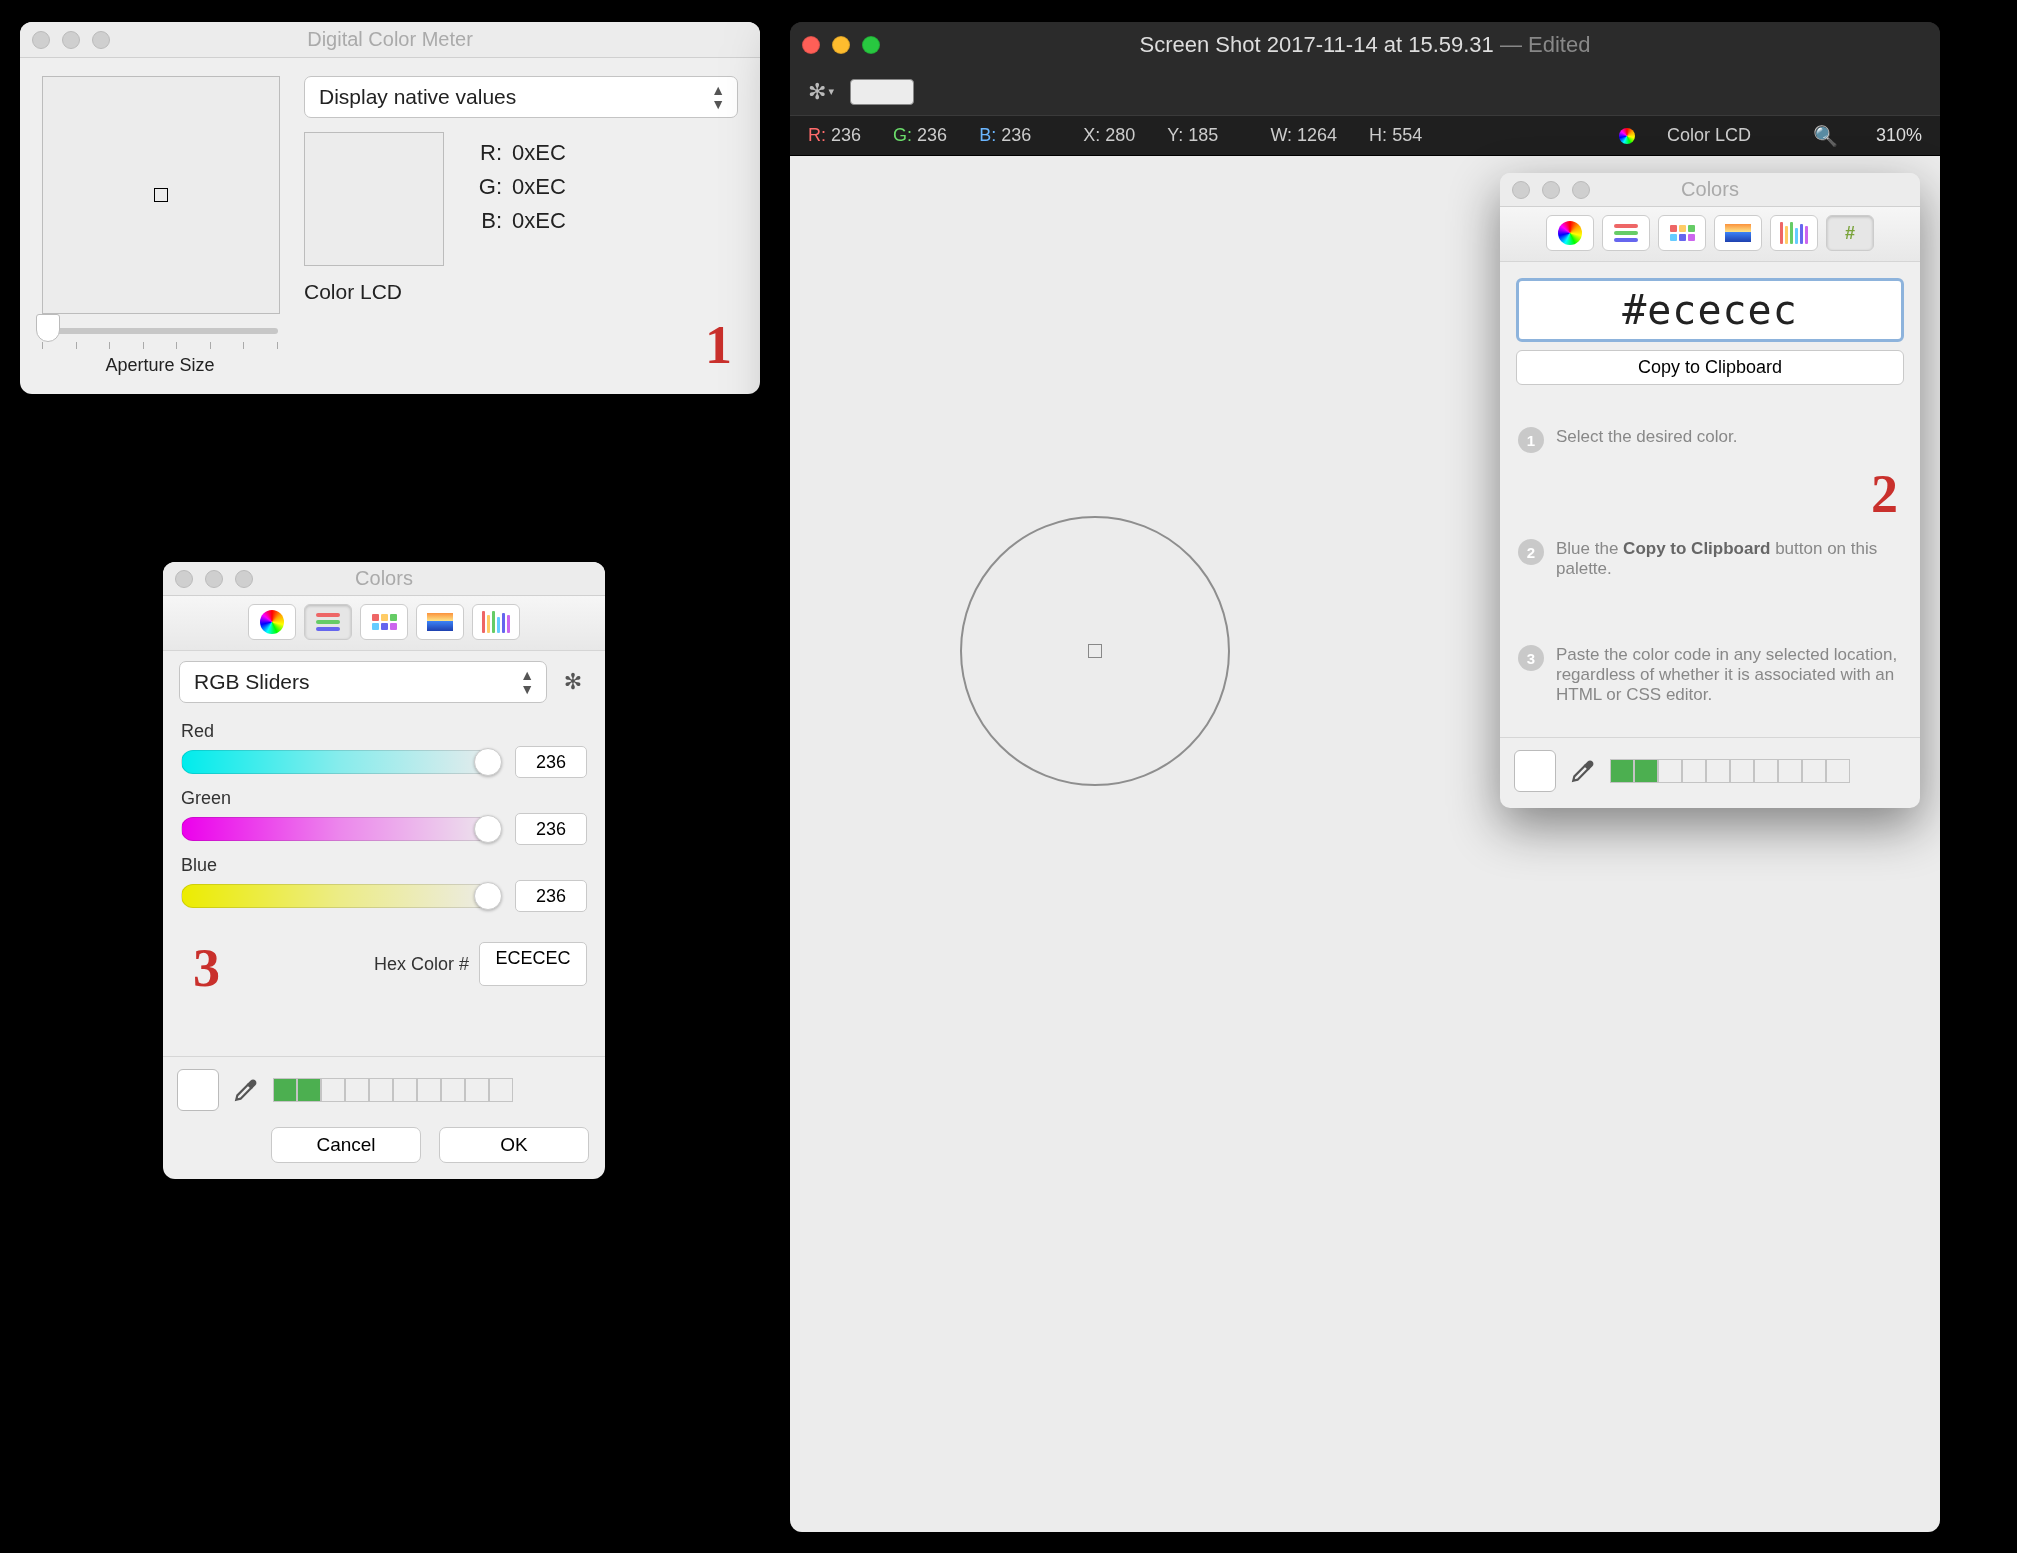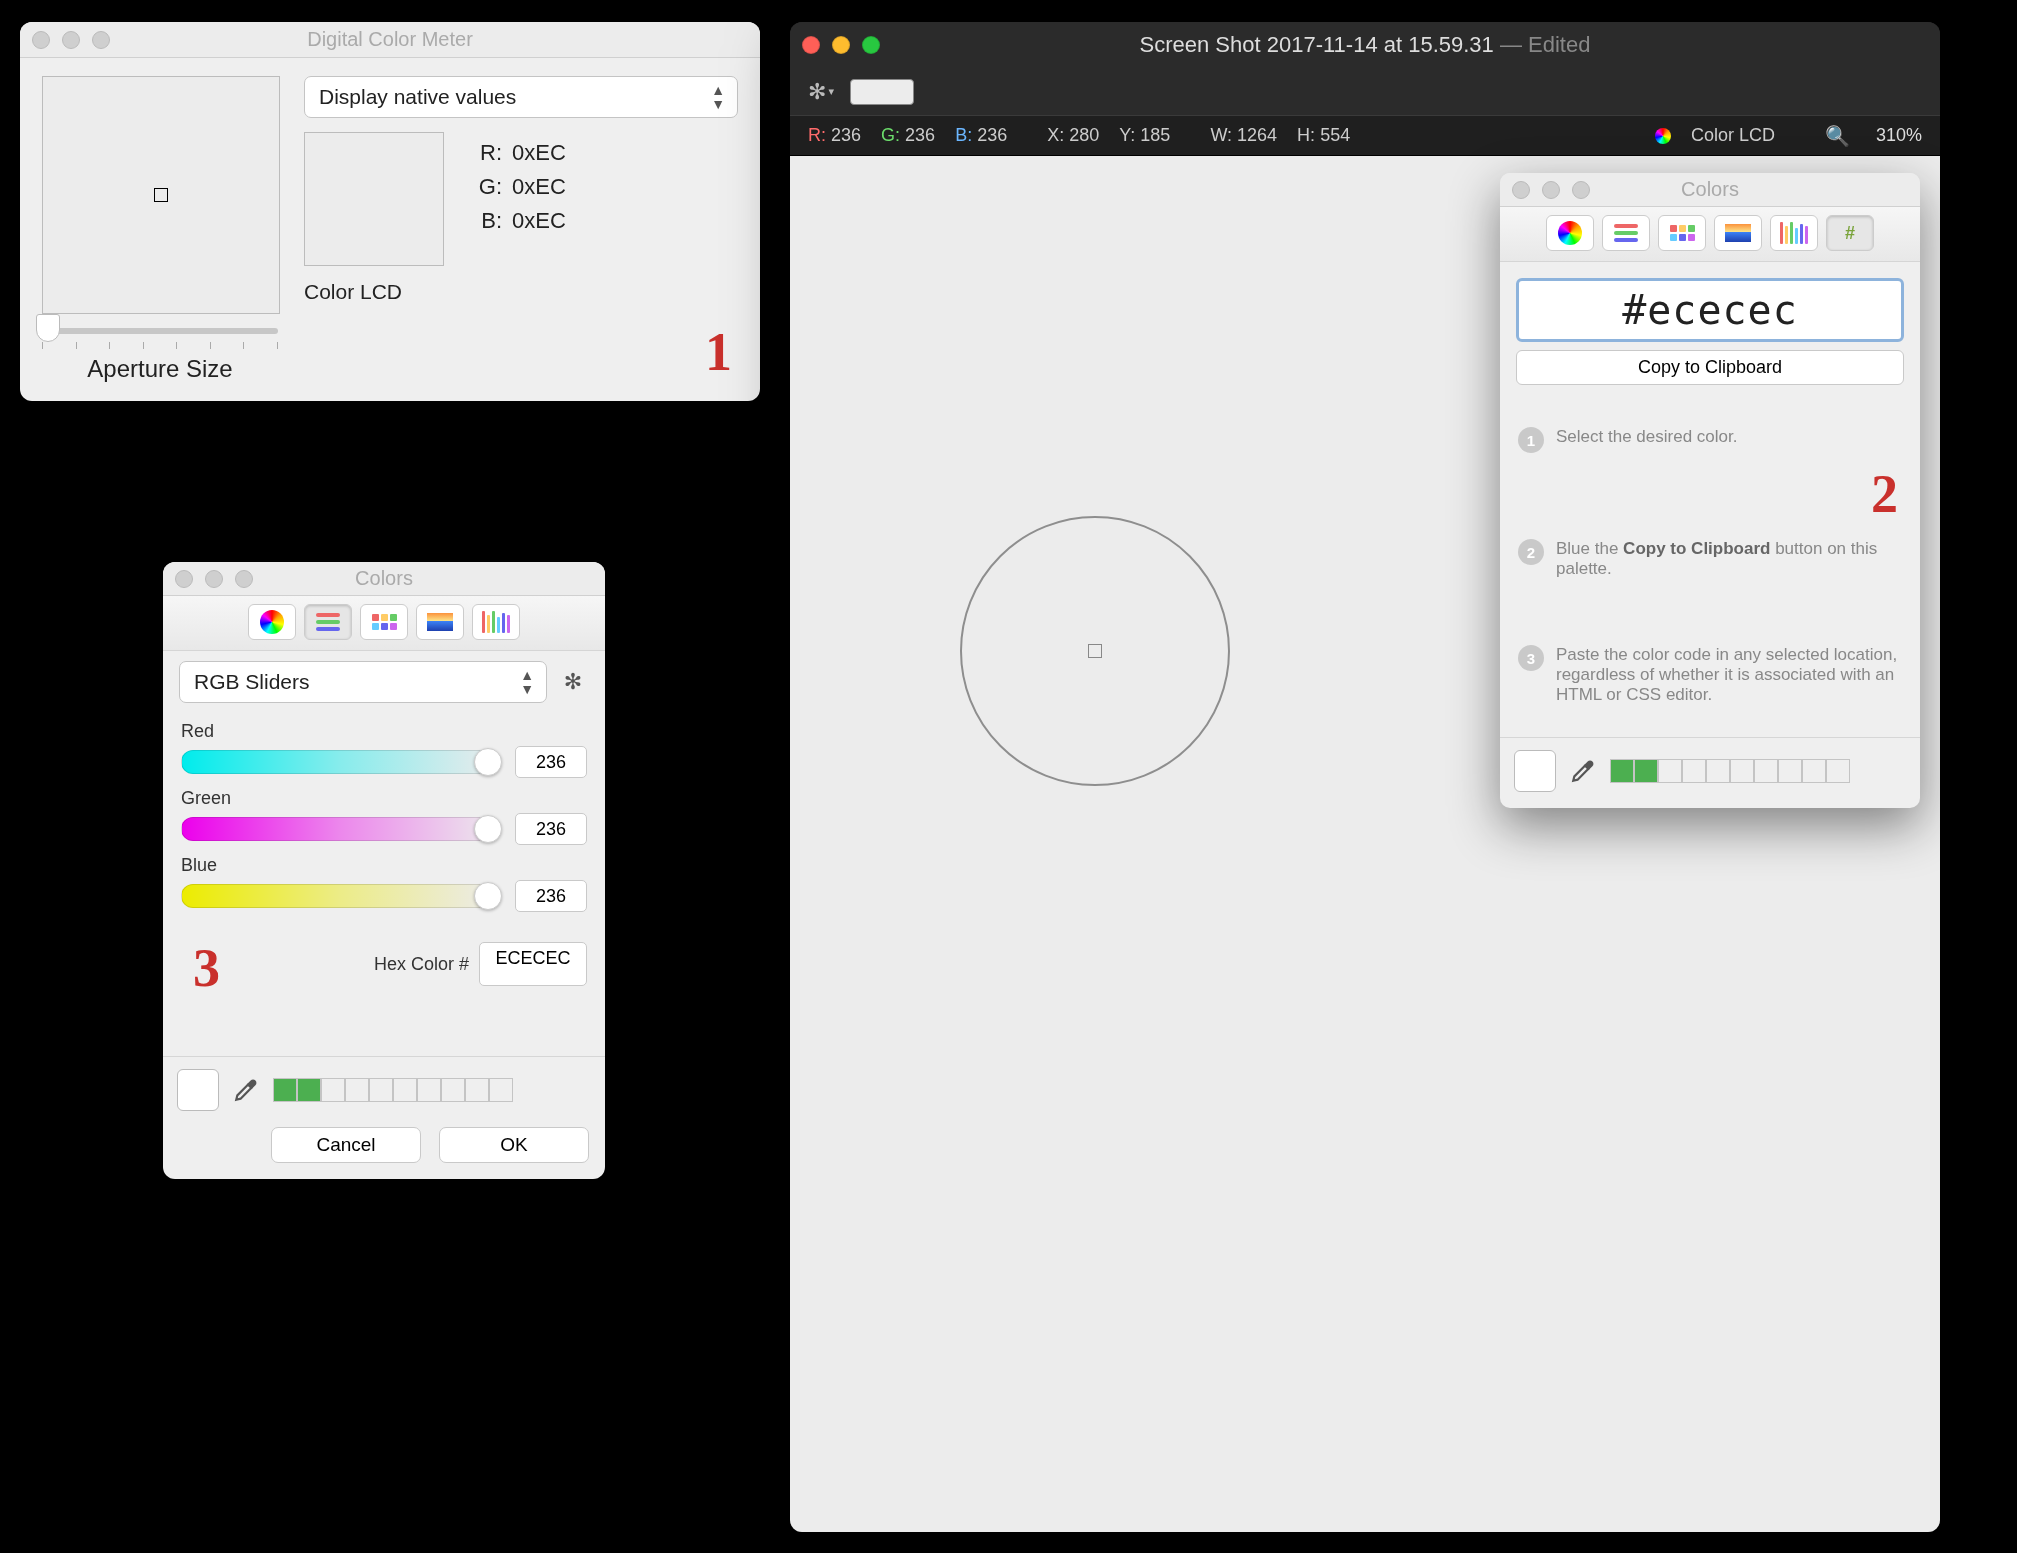--- a/index.html
+++ b/index.html
@@ -59,40 +59,40 @@
 .sample-small { width:140px; height:134px; background:#ececec; border:1px solid #bcbcbc; }
 .rgb-list { font-size:22px; color:#222; line-height:1.55; padding-top:4px;}
 .rgb-list div { display:flex; gap:10px; }
 .rgb-list .lbl { width:30px; text-align:right; }
 .colorlcd { font-size:21px; color:#222; margin-top:14px; }
 .aperture-block { padding: 0 22px 18px 22px; width:280px; }
 .aperture-block .track { height:6px; background:#c7c7c7; border-radius:3px; position:relative; margin-top:2px;}
 .aperture-block .thumb { width:24px; height:28px; background:#fff; border:1px solid #bbb; border-radius:3px 3px 12px 12px; position:absolute; left:-6px; top:-14px; }
 .aperture-block .ticks {display:flex; justify-content:space-between; margin-top:8px;}
 .aperture-block .ticks span{width:1px; height:7px; background:#aaa;}
-.aperture-block .label{text-align:center; font-size:24px; color:#222; margin-top:6px;}
+.aperture-block .label{text-align:center; font-size:18px; color:#222; margin-top:6px;}
 .big-num {
   position:absolute; font-size:54px; font-weight:800; color:#c9302c;
   font-family: Georgia, 'Times New Roman', serif;
 }
 
 
 #preview { left:790px; top:22px; width:1150px; height:1510px; background:#2b2b2b; }
 #preview .titlebar { height: 46px; }
 #preview .title-text { font-size:22px; }
 #preview .title-text .muted { color:#888; }
 .toolbar {
   height:48px; background:#2b2b2b; border-bottom:1px solid #3a3a3a; display:flex;
   align-items:center; padding:0 16px; gap:14px;
 }
 .tool-gear { width:30px; height:30px; display:flex; align-items:center; justify-content:center; color:#bbb; font-size:22px;}
 .tool-swatch { width:64px; height:26px; background:#ececec; border:1px solid #888; border-radius:4px;}
 .infobar {
   height:40px; background:#1f1f1f; display:flex; align-items:center; padding:0 18px;
-  font-size:18px; color:#ccc; gap:20px; border-bottom:1px solid #000;
+  font-size:18px; color:#ccc; gap:32px; border-bottom:1px solid #000;
 }
 .infobar .k{font-weight:500;}
 .infobar .r{color:#ff6b6b;} .infobar .g{color:#6bdc6b;} .infobar .b{color:#6bb6ff;}
 .infobar .spacer{flex:1;}
 .infobar .zoom { color:#ddd;}
 .infobar .search { color:#ccc; font-size:20px; margin-right:6px;}
 .canvas {
   position:relative; background:#ececec; margin:0; height: calc(100% - 134px);
 }
 .loupe {

